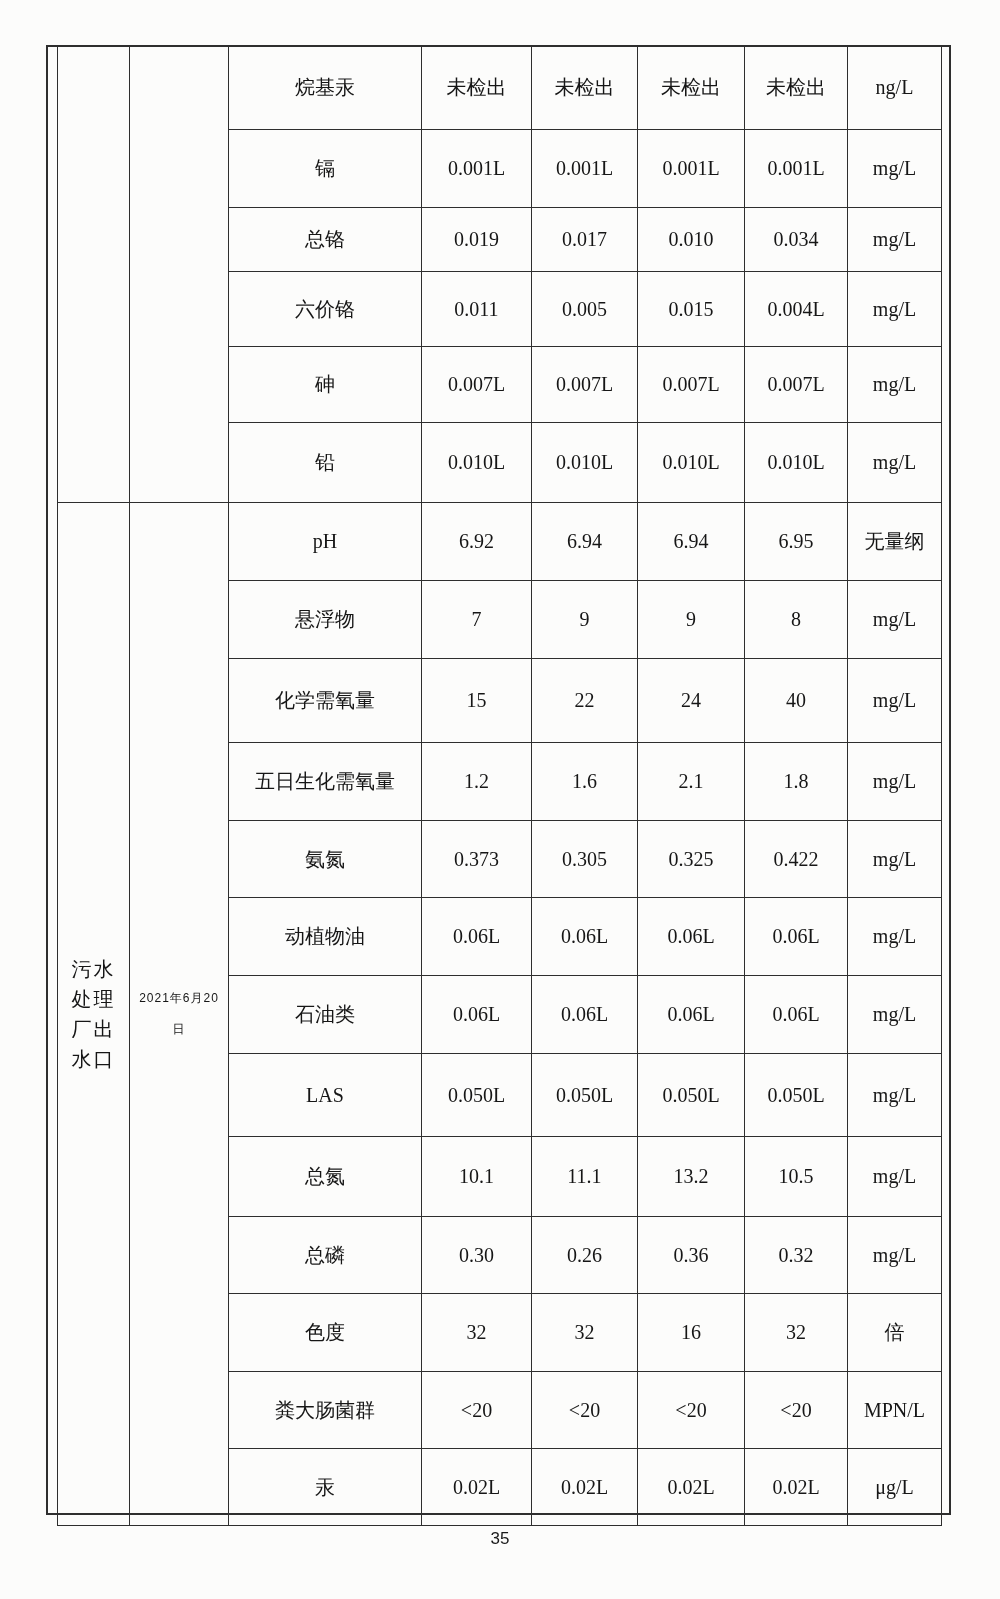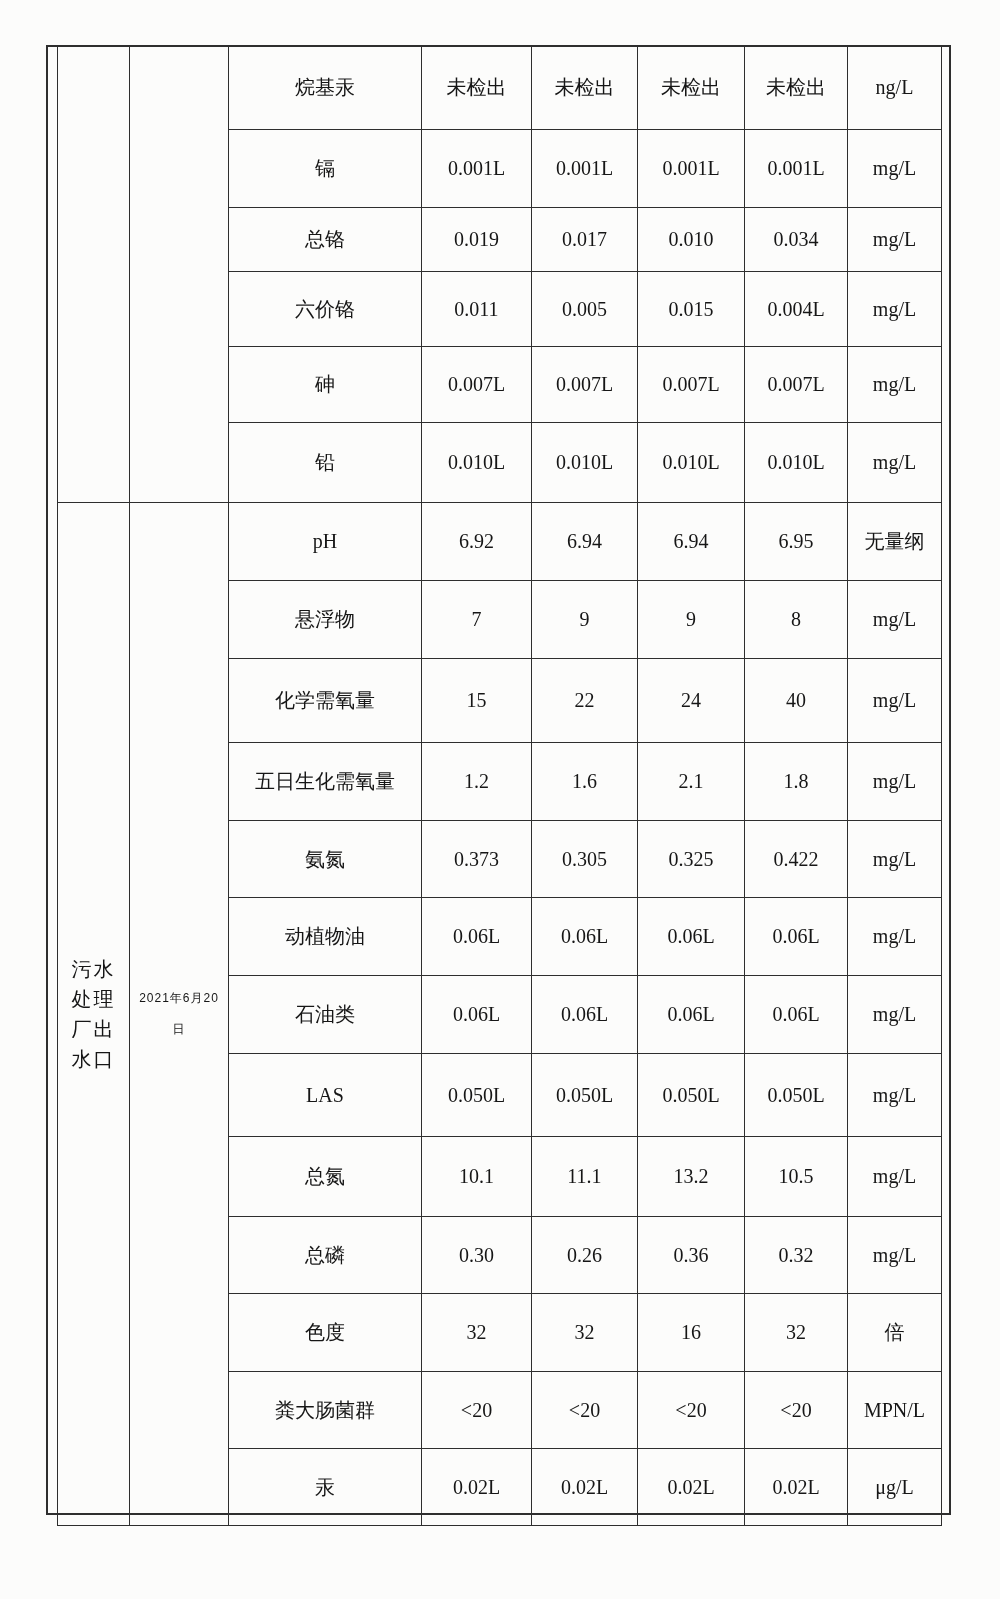--- a/index.html
+++ b/index.html
@@ -228,13 +228,14 @@
         <td>汞</td>
         <td>0.02L</td>
         <td>0.02L</td>
         <td>0.02L</td>
         <td>0.02L</td>
         <td>μg/L</td>
       </tr>
     </tbody>
   </table>
 
+  <div class="pagenum">35</div>
 </div>
 
 </body></html>

